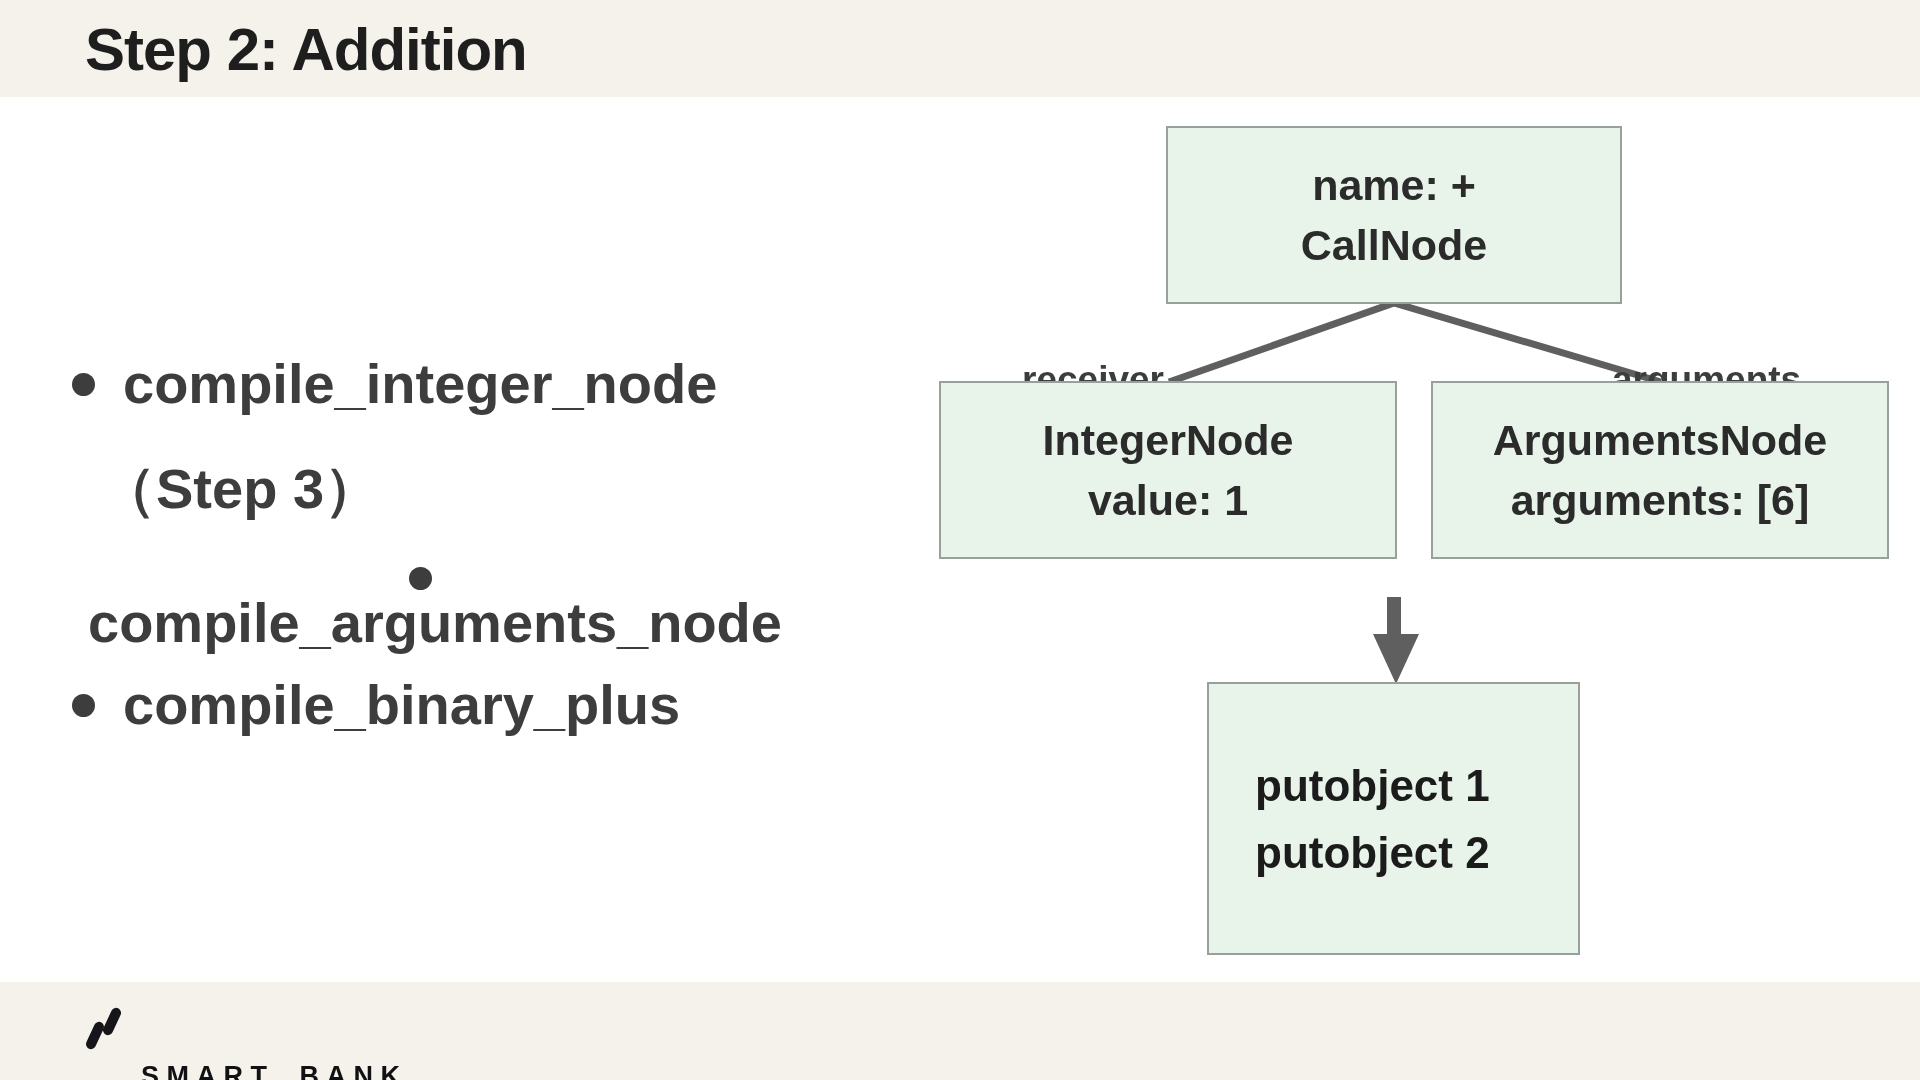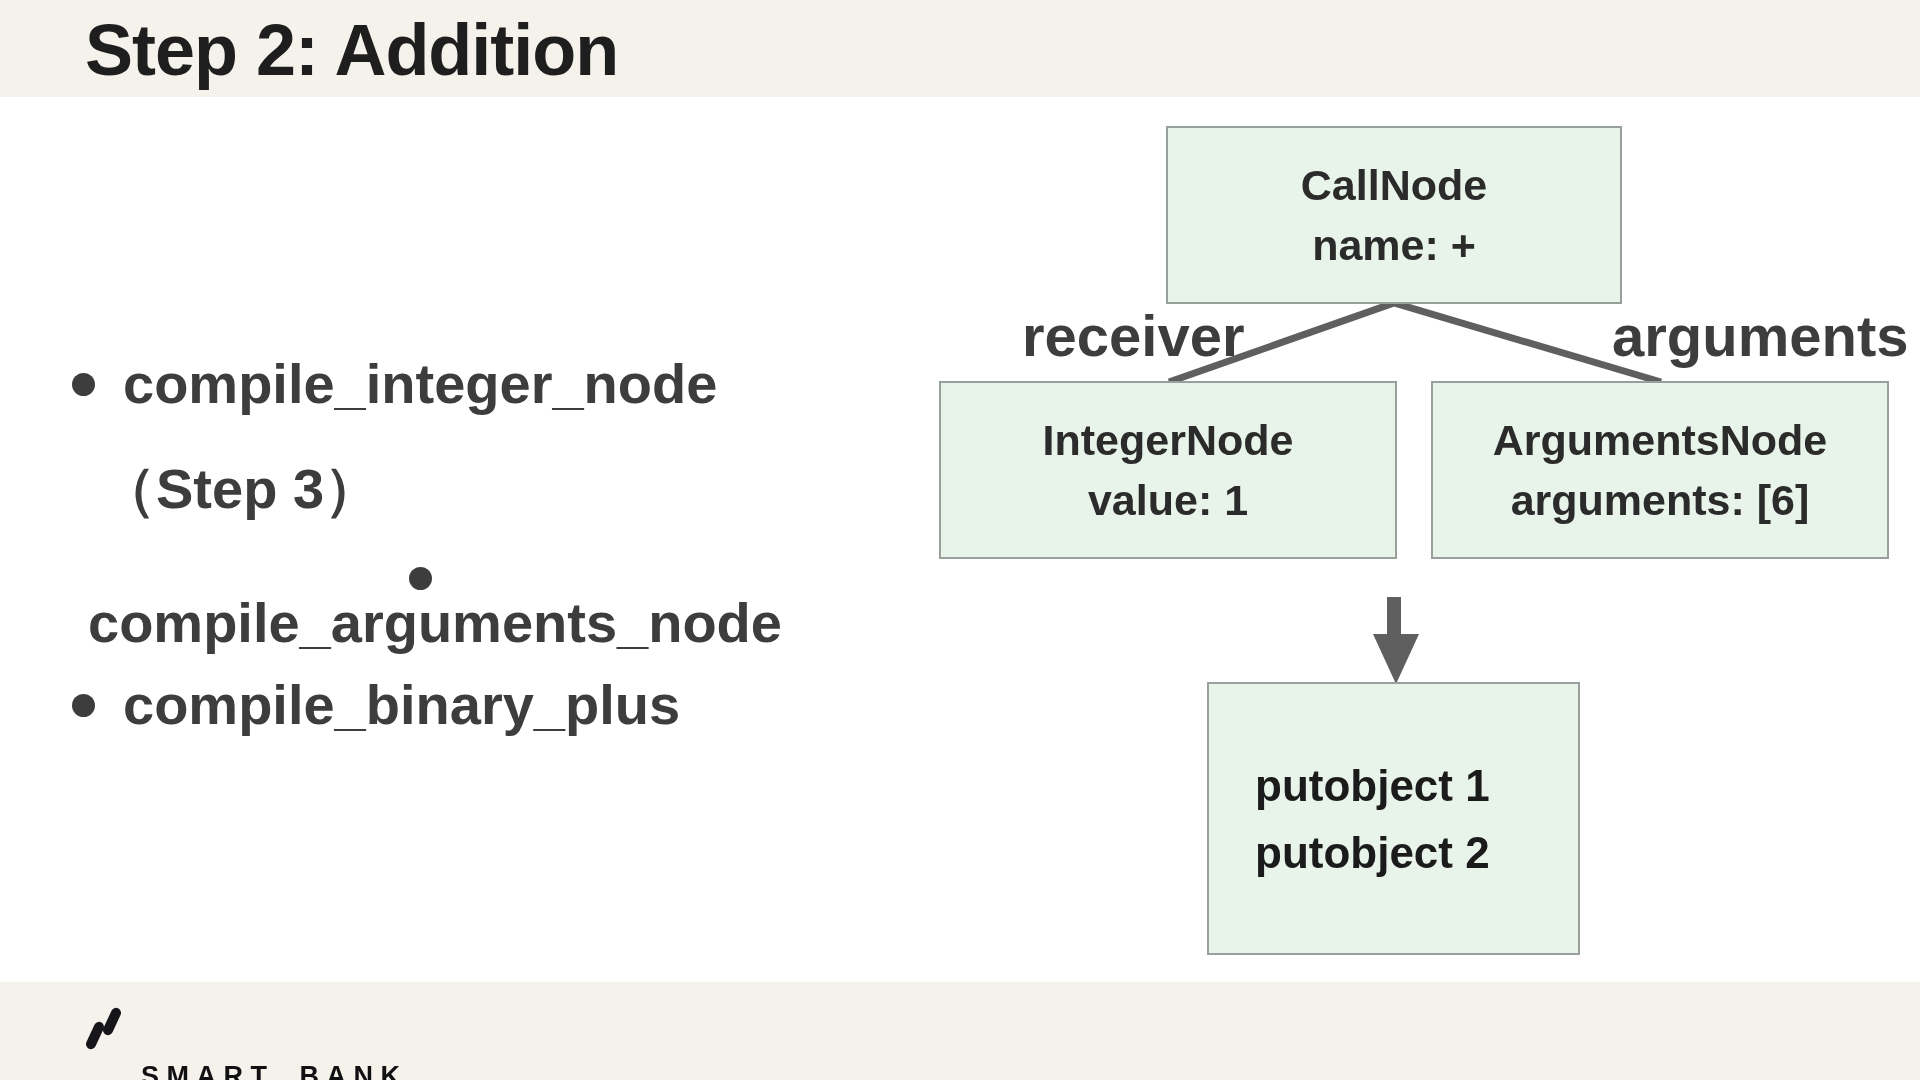--- a/index.html
+++ b/index.html
@@ -19,21 +19,21 @@
     background:var(--white);
     overflow:hidden;
     font-family:"Liberation Sans","DejaVu Sans",sans-serif;
   }
   
   .band-top{position:absolute;left:0;top:0;width:1920px;height:97px;background:var(--cream);}
   .band-bottom{position:absolute;left:0;top:982px;width:1920px;height:98px;background:var(--cream);}
   
   .title{
     position:absolute;left:85px;top:0;height:100px;
-    font-size:72px;font-weight:800;line-height:100px;
+    font-size:60px;font-weight:800;line-height:100px;
     color:var(--text_dark);letter-spacing:-1px;white-space:nowrap;
   }
   
   .bullet-row{
     position:absolute;display:flex;align-items:center;
     font-size:56px;font-weight:700;color:var(--text_gray);
     line-height:66px;white-space:nowrap;
   }
   .bullet-dot{
     width:23px;height:23px;border-radius:50%;
@@ -56,22 +56,22 @@
   .node-call{left:1166px;top:126px;width:456px;height:178px;}
   .node-int{left:939px;top:381px;width:458px;height:178px;}
   .node-args{left:1431px;top:381px;width:458px;height:178px;}
   .node-bytecode{
     left:1207px;top:682px;width:373px;height:273px;
     align-items:flex-start;padding-left:46px;
     font-size:44px;line-height:67px;color:#1b1b1b;
   }
   
   .edge-label{
-    position:absolute;font-size:58px;font-weight:700;
-    color:var(--text_gray);line-height:48px;white-space:nowrap;
+    position:absolute;font-size:37px;font-weight:700;
+    color:var(--text_gray);line-height:48px;white-space:nowrap;margin-top:44px;
   }
   .label-receiver{left:1022px;top:312px;}
   .label-arguments{left:1612px;top:312px;text-align:right;}
   
   .edges-svg{position:absolute;left:0;top:0;width:1920px;height:1080px;pointer-events:none;}
   .edge-line{fill:none;stroke:var(--edge);stroke-width:7;}
   .arrow-shape{fill:var(--edge);}
   
   .logo-bar{
     position:absolute;width:10px;height:29px;border-radius:5px;
@@ -110,22 +110,22 @@
     <span class="bullet-dot"></span>
     <span>compile_binary_plus</span>
   </div>
 
   <svg class="edges-svg" viewBox="0 0 1920 1080">
     <polyline class="edge-line" points="1169,382 1394,303 1661,382"></polyline>
     <polygon class="arrow-shape" points="1387,597 1401,597 1401,634 1419,634 1396,684 1373,634 1387,634"></polygon>
   </svg>
 
   <div class="node node-call">
+    <div>name: +</div>
     <div>CallNode</div>
-    <div>name: +</div>
   </div>
 
   <div class="edge-label label-receiver">receiver</div>
   <div class="edge-label label-arguments">arguments</div>
 
   <div class="node node-int">
     <div>IntegerNode</div>
     <div>value: 1</div>
   </div>
 

